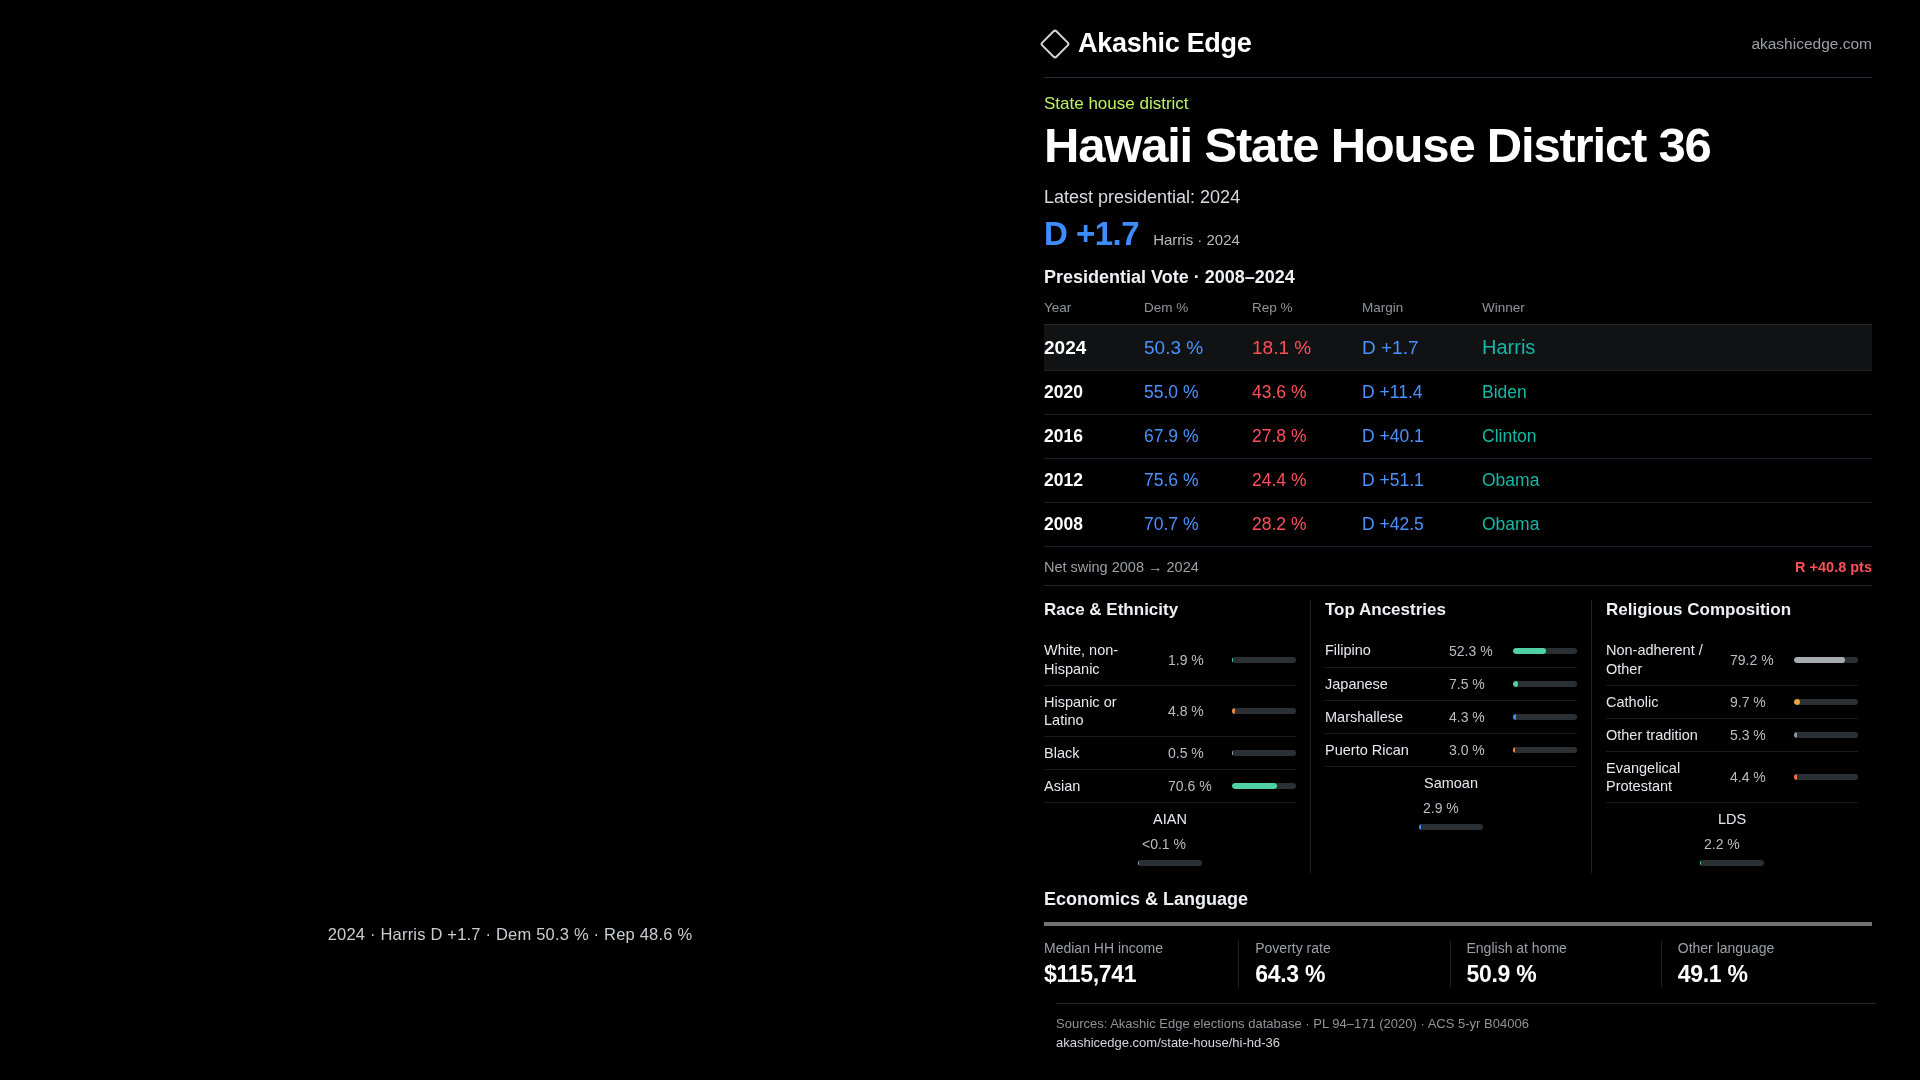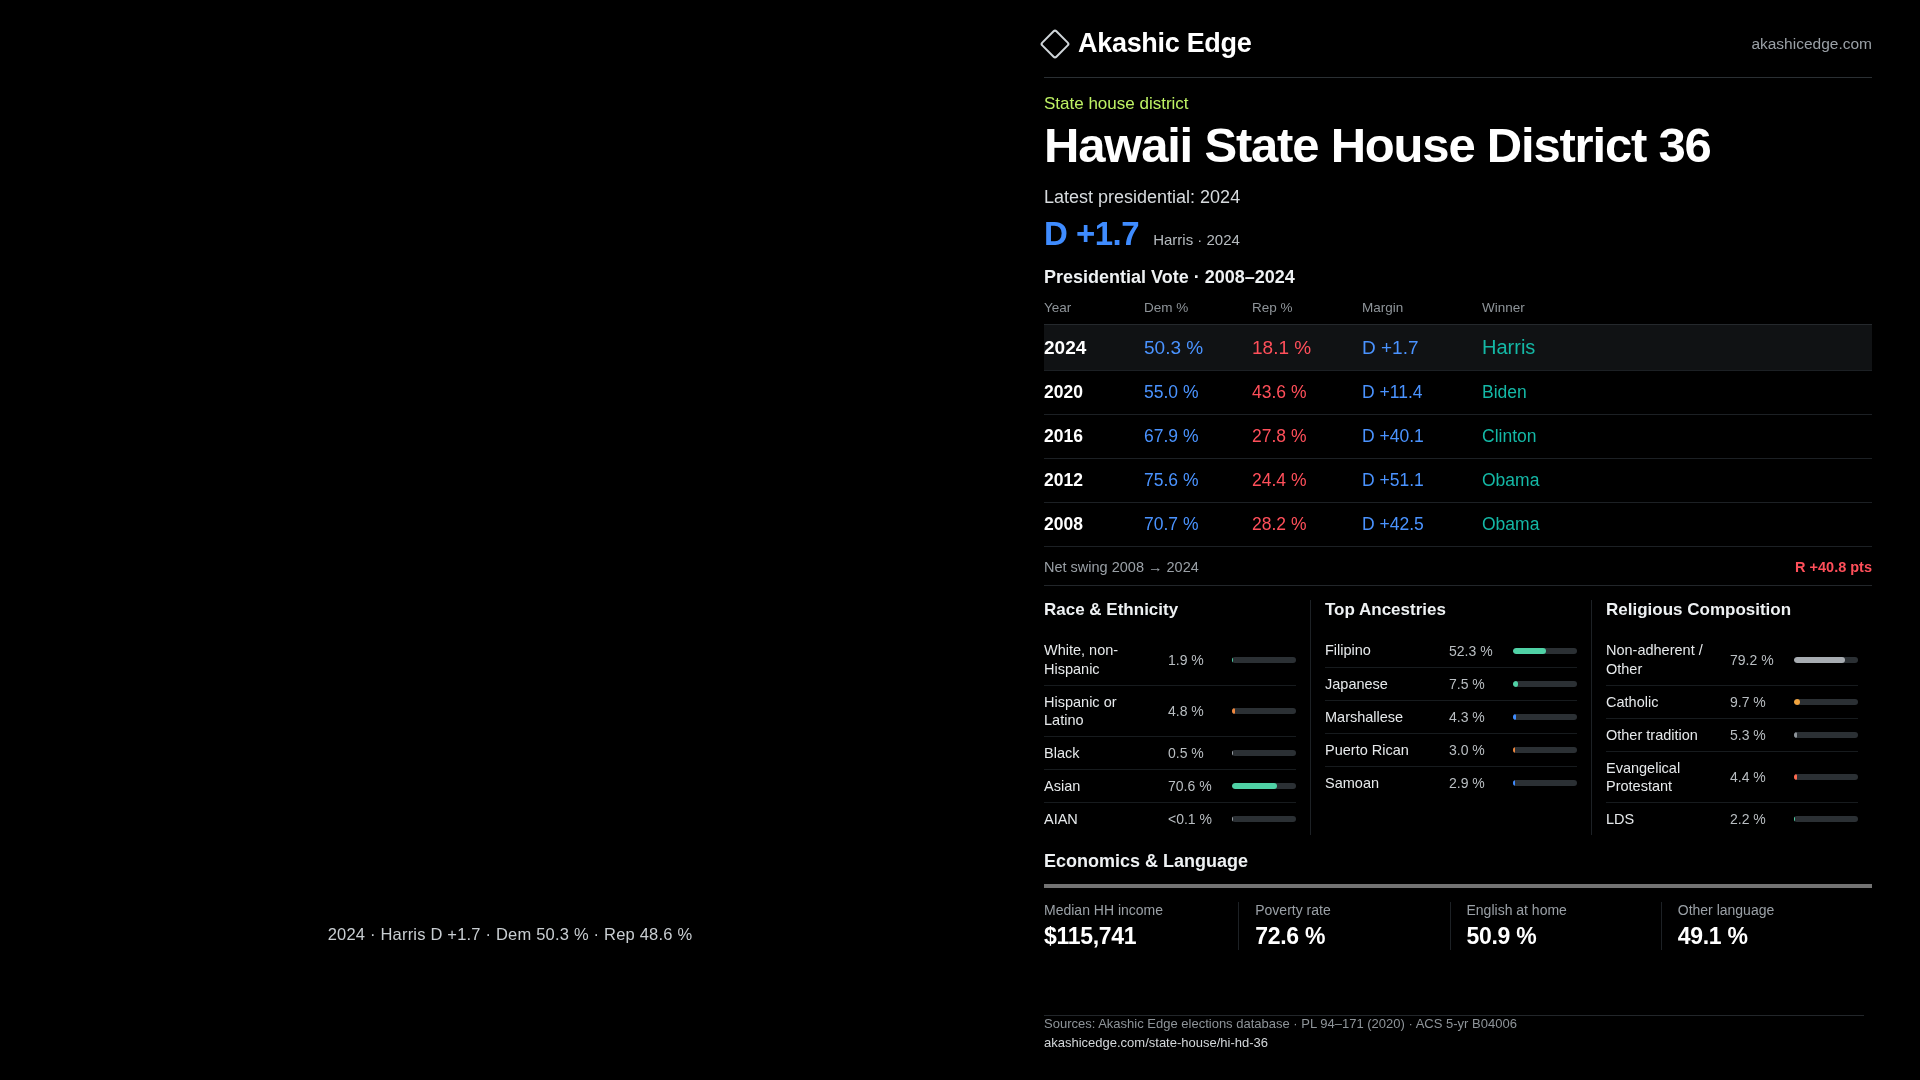--- a/index.html
+++ b/index.html
@@ -177,21 +177,21 @@
     color: #eef1f3;
     margin-bottom: 14px;
   }
   .demo-row {
     display: flex;
     align-items: center;
     padding: 7px 0;
     border-bottom: 1px solid #171b1e;
     gap: 8px;
   }
-  .demo-row:last-child { border-bottom: none; }
+  .demo-row:last-child { border-bottom: none; flex-direction: column; }
   .demo-name {
     flex: 1 1 auto;
     font-size: 14.5px;
     color: #e6e9eb;
     line-height: 1.25;
   }
   .demo-val {
     flex: none;
     width: 56px;
     font-size: 14px;
@@ -229,23 +229,24 @@
     flex: 1 1 0;
     padding: 0 16px;
   }
   .econ-cell:first-child { padding-left: 0; }
   .econ-cell + .econ-cell { border-left: 1px solid #1d2125; }
   .econ-label { font-size: 14px; color: #9aa0a6; }
   .econ-value { margin-top: 5px; font-size: 23px; font-weight: bold; color: #ffffff; letter-spacing: -0.3px; }
 
   .sources {
     position: absolute;
-    left: 24px; bottom: 30px;
+    left: 36px; bottom: 30px;
     width: 820px;
     border-top: 1px solid #22262a;
+    padding-top: 12px;
   }
   .sources-line { font-size: 13px; color: #8e9499; }
   .sources-url { margin-top: 4px; font-size: 13px; color: #d3d7da; }
 </style>
 </head>
 <body>
 
 <div class="page">
 
   <div class="left-panel">
@@ -448,21 +449,21 @@
     </div>
 
     <div class="econ-head">Economics &amp; Language</div>
     <div class="econ">
       <div class="econ-cell">
         <div class="econ-label">Median HH income</div>
         <div class="econ-value">$115,741</div>
       </div>
       <div class="econ-cell">
         <div class="econ-label">Poverty rate</div>
-        <div class="econ-value">72.6 %</div>
+        <div class="econ-value">64.3 %</div>
       </div>
       <div class="econ-cell">
         <div class="econ-label">English at home</div>
         <div class="econ-value">50.9 %</div>
       </div>
       <div class="econ-cell">
         <div class="econ-label">Other language</div>
         <div class="econ-value">49.1 %</div>
       </div>
     </div>

